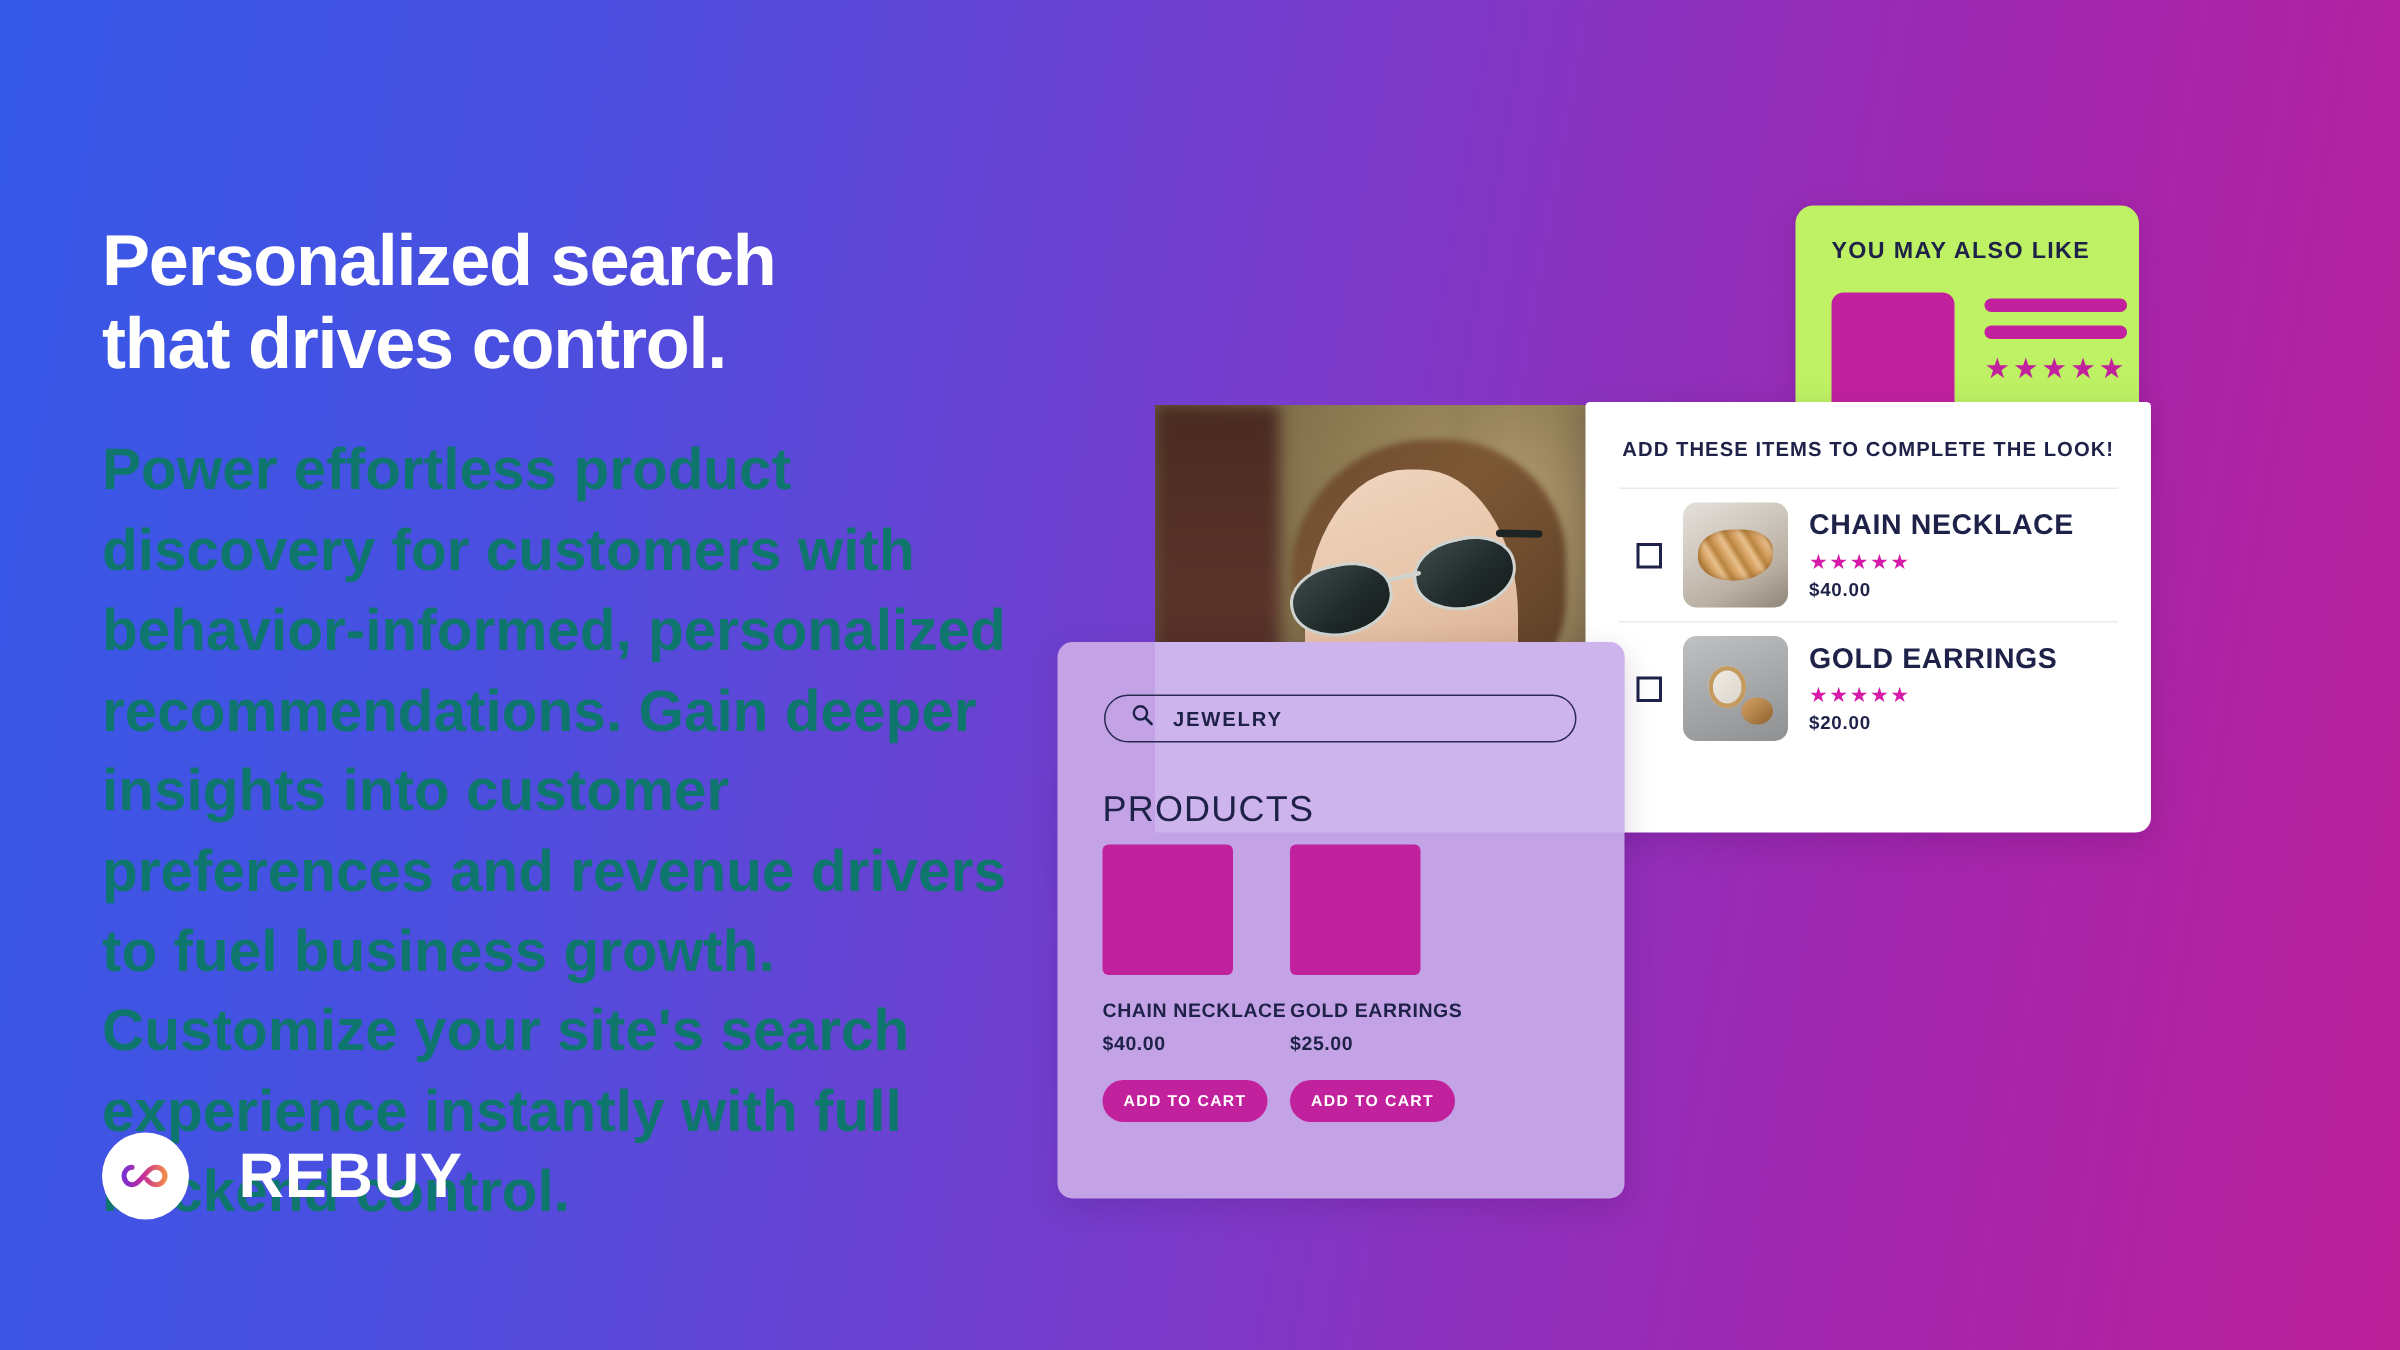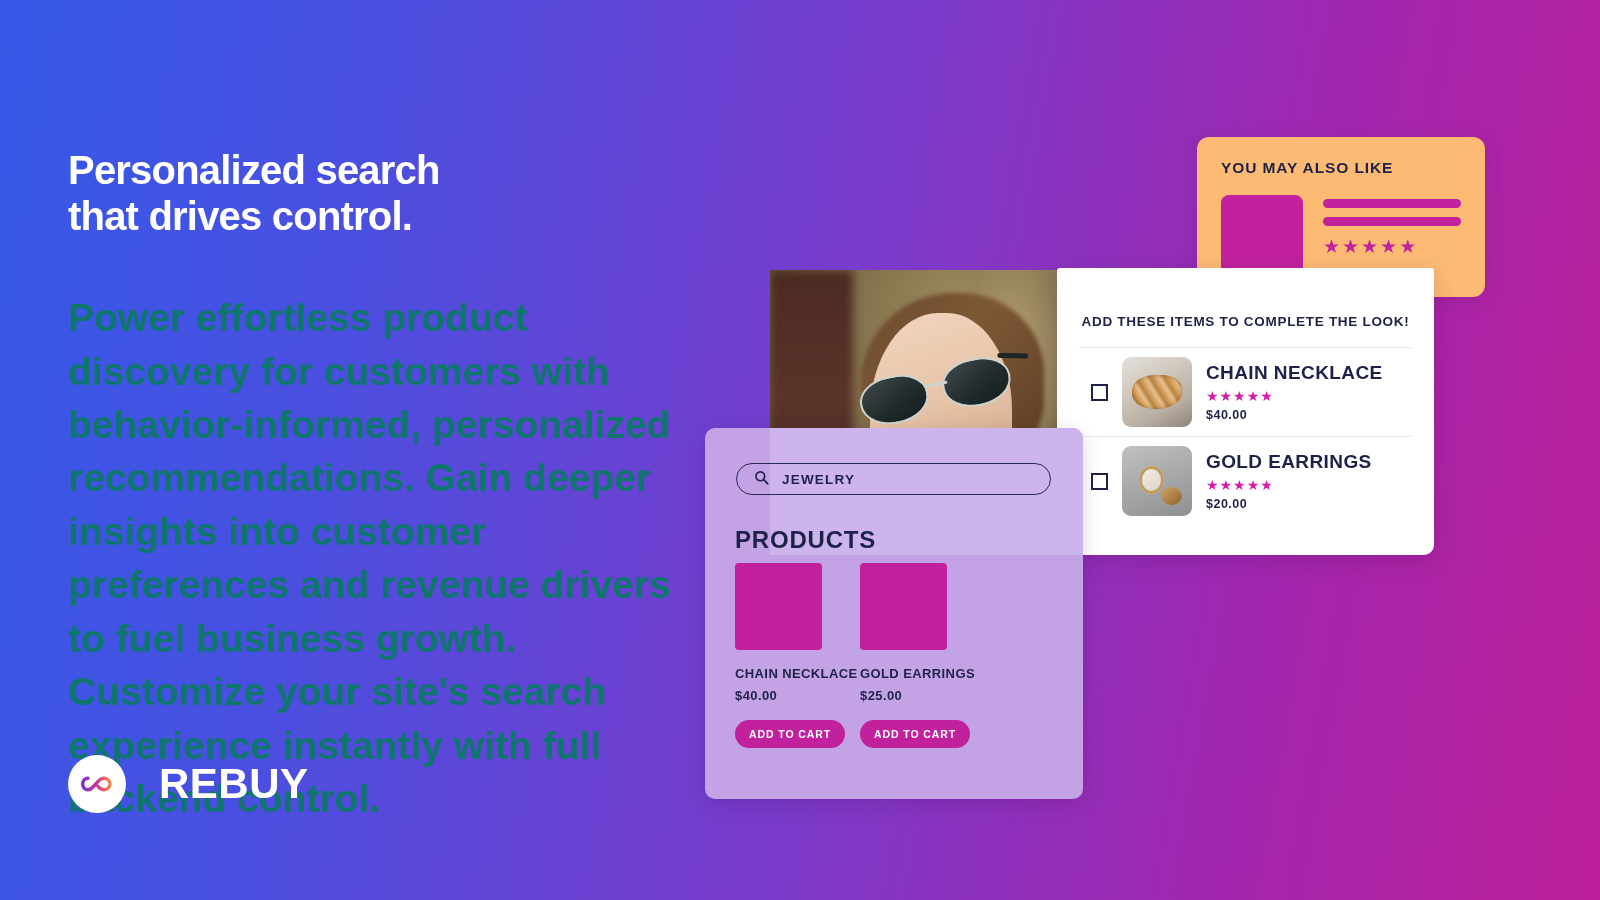--- a/index.html
+++ b/index.html
@@ -19,25 +19,25 @@
   }
   .eyebrow {
     color: #ffffff;
     font-size: 21px;
     font-weight: 700;
     letter-spacing: 1.6px;
     margin-bottom: 26px;
   }
   .headline {
     color: #ffffff;
-    font-size: 40px;
+    font-size: 48px;
     line-height: 1.14;
     font-weight: 700;
     letter-spacing: -0.8px;
-    margin-bottom: 52px;
+    margin-bottom: 30px;
   }
   .body-copy {
     color: #0f766e;
     font-size: 39px;
     line-height: 1.37;
     font-weight: 700;
   }
 
   .logo-row {
     position: absolute;
@@ -60,22 +60,22 @@
     margin-left: 16px;
   }
 
   
   .stage { position: absolute; left: 0; top: 0; width: 1600px; height: 900px; }
 
   
   .card-yma {
     position: absolute;
     left: 1197px; top: 137px;
-    width: 288px; height: 160px;
-    background: #fdba74;
+    width: 229px; height: 160px;
+    background: #bef264;
     border-radius: 12px 12px 12px 12px;
     padding: 22px 24px 0 24px;
     box-shadow: 0 4px 18px rgba(60,0,60,0.13);
   }
   .yma-title {
     color: #1F2248;
     font-size: 15.5px;
     font-weight: 700;
     letter-spacing: 0.9px;
   }
@@ -199,21 +199,21 @@
   }
 
   
   .card-white {
     position: absolute;
     left: 1057px; top: 268px;
     width: 377px; height: 287px;
     background: #ffffff;
     border-radius: 3px 3px 10px 10px;
     box-shadow: 0 6px 22px rgba(50,0,60,0.17);
-    padding: 46px 22px 0 22px;
+    padding: 24px 22px 0 22px;
   }
   .cw-title {
     color: #1F2248;
     font-size: 13.5px;
     font-weight: 700;
     letter-spacing: 0.7px;
     text-align: center;
     margin-bottom: 18px;
   }
   .cw-row {
@@ -320,21 +320,21 @@
     color: #1F2248;
     font-size: 13.5px;
     font-weight: 700;
     letter-spacing: 1.2px;
   }
   .products-title {
     position: absolute;
     left: 30px; top: 98px;
     color: #1F2248;
     font-size: 24px;
-    font-weight: 700;
+    font-weight: 400;
     letter-spacing: 0.8px;
     text-align: center;
   }
   .products-grid {
     position: absolute;
     left: 30px; top: 135px;
     display: flex;
     gap: 38px;
   }
   .prod-tile { width: 87px; }

